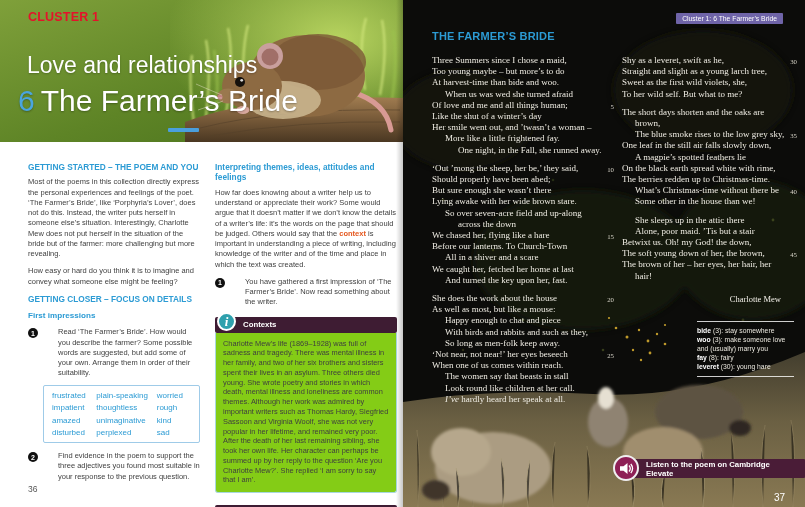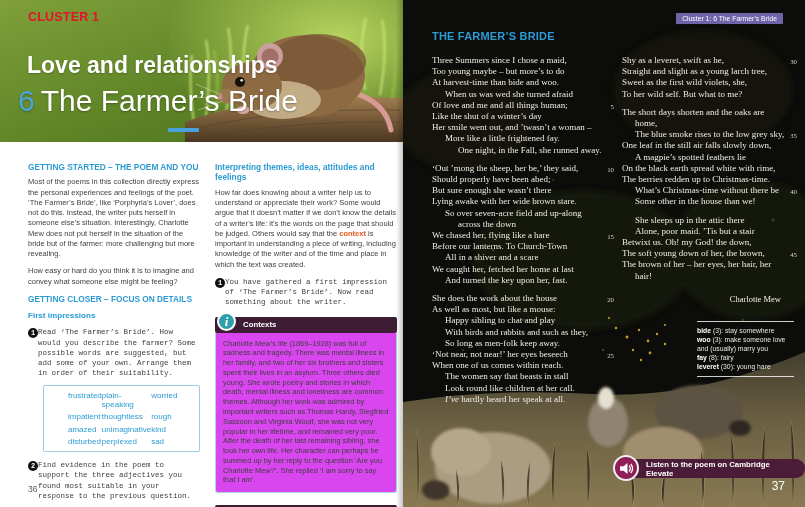--- a/index.html
+++ b/index.html
@@ -16,52 +16,52 @@
   .page.left::after{content:'';position:absolute;right:0;top:0;bottom:0;width:7px;
     background:linear-gradient(to right,rgba(0,0,0,0),rgba(0,0,0,.22));pointer-events:none;}
   .page.right{width:402px;background:#0c0c0a;color:#efece3;}
 
   
   .lheader{position:relative;height:142px;overflow:hidden;}
   .lheader svg{position:absolute;inset:0;}
   .cluster-label{position:absolute;top:10px;left:28px;color:var(--cluster-red);
     font-weight:bold;font-size:12.5px;letter-spacing:.2px;}
   .series-title{position:absolute;top:52px;left:27px;color:#fff;font-size:23px;
-    font-weight:700;text-shadow:0 1px 2px rgba(0,0,0,.25);}
+    font-weight:400;text-shadow:0 1px 2px rgba(0,0,0,.25);}
   .unit-title{position:absolute;top:84px;left:18px;color:#fff;font-size:30px;
     font-weight:500;text-shadow:0 1px 2px rgba(0,0,0,.3);white-space:nowrap;}
   .unit-title .unit-num{color:#4aa5dd;margin-right:6px;}
   .title-underline{position:absolute;top:128px;left:168px;width:31px;height:4px;
     background:#4a9fdd;border-radius:1px;}
 
   
   .content{display:flex;gap:15px;padding:16px 13px 0 28px;}
   .colA{width:172px;flex:none;}
   .colB{width:182px;flex:none;}
   .h-blue{color:var(--heading-blue);font-weight:bold;font-size:8.3px;margin:4px 0 2px;line-height:1.25;}
   .sub-blue{color:var(--heading-blue);font-weight:bold;font-size:8.1px;margin:7px 0 2px;}
   .para{font-size:7.5px;line-height:1.37;color:#3f3f3f;margin:5px 0 7px;}
   .kw{color:var(--context-orange);font-weight:bold;}
-  .task{display:flex;gap:0;margin:7px 0 6px;font-family:Liberation Mono, monospace;}
+  .task{display:flex;gap:20px;margin:7px 0 6px;}
   .tasknum{width:10px;height:10px;border-radius:50%;background:#101010;color:#fff;
     font-size:7px;font-weight:bold;display:flex;align-items:center;justify-content:center;
     flex:none;margin-top:1px;}
   .task .para{margin:0;}
-  .word-box{border:1.2px solid #9fcbe8;border-radius:2px;padding:5px 24px;margin:4px 0 8px 15px;
+  .word-box{border:1.2px solid #9fcbe8;border-radius:2px;padding:5px 8px;margin:4px 0 8px 15px;
     display:grid;grid-template-columns:1.1fr 1.5fr .85fr;row-gap:3.5px;
     color:var(--heading-blue);font-size:8px;}
   .ctx{margin-top:9px;position:relative;}
   .ctx-head{position:relative;background:var(--box-maroon);color:#fff;font-weight:bold;
     font-size:7.8px;padding:3.5px 6px 3.5px 28px;border-radius:2px;z-index:2;}
   .ctx-icon{position:absolute;left:2px;top:-5px;width:19px;height:19px;border-radius:50%;
     background:var(--info-teal);border:2px solid #fff;color:#fff;
     font-family:"Liberation Serif",serif;font-weight:bold;font-size:13px;font-style:italic;
     display:flex;align-items:center;justify-content:center;line-height:1;}
   .ctx-body{border:1.2px solid #a8d8de;border-top:none;border-radius:0 0 3px 3px;
-    padding:6px 7px 7px;font-size:7.4px;line-height:1.32;color:#3f3f3f;background:#d946ef;}
+    padding:6px 7px 7px;font-size:7.4px;line-height:1.32;color:#3f3f3f;background:#84cc16;}
   .link-btn{position:relative;margin:12px 0 0 0;background:var(--box-maroon);color:#fff;
     font-weight:bold;font-size:7.7px;line-height:1.3;padding:5px 6px 5px 28px;
     border-radius:2px;cursor:pointer;}
   .pagenum-l{position:absolute;left:28px;bottom:13px;font-size:8.5px;color:#555;}
 
   
   .rp-bg{position:absolute;inset:0;}
   .rtag{position:absolute;top:13px;right:22px;background:var(--tag-purple);color:#fff;
     font-size:6.8px;padding:2px 6px;border-radius:1px;}
   .poem-title{position:absolute;top:30px;left:29px;color:var(--heading-blue);
@@ -77,25 +77,25 @@
   .pnum{position:absolute;right:0;top:1px;font-size:6.8px;color:#d9d5c9;
     font-family:"Liberation Serif",serif;}
   .attribution{text-align:right;padding-right:16px;font-size:8.5px;color:#f2efe8;
     margin-top:12px;font-family:Liberation Serif, serif;}
   .glossary{margin:17px 0 0 75px;border-top:1px solid rgba(255,255,255,.8);
     border-bottom:1px solid rgba(255,255,255,.8);padding:4px 0 5px;max-width:97px;
     font-size:6.8px;line-height:1.33;color:#e9e6dd;}
   .gentry b{color:#fff;}
   .listen{position:absolute;top:459px;left:224px;height:19px;background:var(--listen-maroon);
     color:#fff;font-weight:bold;font-size:7.8px;display:flex;align-items:center;
-    padding:0 9px 0 19px;border-radius:9px;cursor:pointer;}
+    padding:0 9px 0 19px;border-radius:1px;cursor:pointer;}
   .speaker{position:absolute;left:-14px;top:-4px;width:26px;height:26px;border-radius:50%;
     background:var(--listen-pink);border:2px solid #f0eef0;display:flex;
     align-items:center;justify-content:center;}
-  .pagenum-r{position:absolute;right:20px;bottom:14px;font-size:12px;color:#fff;}
+  .pagenum-r{position:absolute;right:20px;bottom:4px;font-size:10px;color:#fff;}
 </style>
 </head>
 <body>
 
 <div class="spread">
 
   <div class="page left">
     <div class="lheader">
       <svg viewBox="0 0 403 142" width="403" height="142" aria-hidden="true">
         <defs>
@@ -320,41 +320,41 @@
             <div class="pline ind2"><span>across the down</span></div>
             <div class="pline"><span>We chased her, flying like a hare</span><span class="pnum">15</span></div>
             <div class="pline"><span>Before our lanterns. To Church-Town</span></div>
             <div class="pline ind1"><span>All in a shiver and a scare</span></div>
             <div class="pline"><span>We caught her, fetched her home at last</span></div>
             <div class="pline ind1"><span>And turned the key upon her, fast.</span></div>
           </div>
           <div class="stanza">
             <div class="pline"><span>She does the work about the house</span><span class="pnum">20</span></div>
             <div class="pline"><span>As well as most, but like a mouse:</span></div>
-            <div class="pline ind1"><span>Happy sibling to chat and play</span></div>
+            <div class="pline ind1"><span>Happy enough to chat and piece</span></div>
             <div class="pline ind1"><span>With birds and rabbits and such as they,</span></div>
             <div class="pline ind1"><span>So long as men-folk keep away.</span></div>
             <div class="pline"><span>‘Not near, not near!’ her eyes beseech</span><span class="pnum">25</span></div>
             <div class="pline"><span>When one of us comes within reach.</span></div>
             <div class="pline ind1"><span>The women say that beasts in stall</span></div>
             <div class="pline ind1"><span>Look round like children at her call.</span></div>
             <div class="pline ind1"><span><i>I’ve</i> hardly heard her speak at all.</span></div>
           </div>
         </div>
       <div class="pcol2">
         <div id="poem-col2">
             <div class="stanza">
               <div class="pline"><span>Shy as a leveret, swift as he,</span><span class="pnum">30</span></div>
               <div class="pline"><span>Straight and slight as a young larch tree,</span></div>
               <div class="pline"><span>Sweet as the first wild violets, she,</span></div>
               <div class="pline"><span>To her wild self. But what to me?</span></div>
             </div>
             <div class="stanza">
               <div class="pline"><span>The short days shorten and the oaks are</span></div>
-              <div class="pline ind1"><span>home,</span></div>
+              <div class="pline ind1"><span>brown,</span></div>
               <div class="pline ind1"><span>The blue smoke rises to the low grey sky,</span><span class="pnum">35</span></div>
               <div class="pline"><span>One leaf in the still air falls slowly down,</span></div>
               <div class="pline ind1"><span>A magpie’s spotted feathers lie</span></div>
               <div class="pline"><span>On the black earth spread white with rime,</span></div>
               <div class="pline"><span>The berries redden up to Christmas-time.</span></div>
               <div class="pline ind1"><span>What’s Christmas-time without there be</span><span class="pnum">40</span></div>
               <div class="pline ind1"><span>Some other in the house than we!</span></div>
             </div>
             <div class="stanza">
               <div class="pline ind1"><span>She sleeps up in the attic there</span></div>

